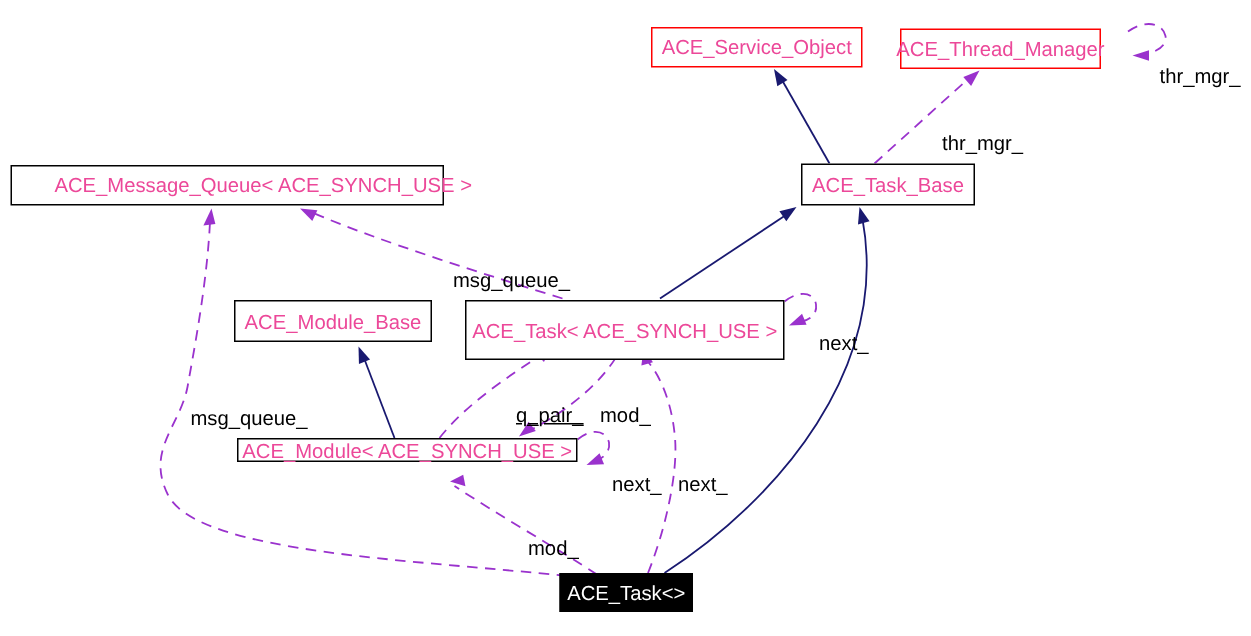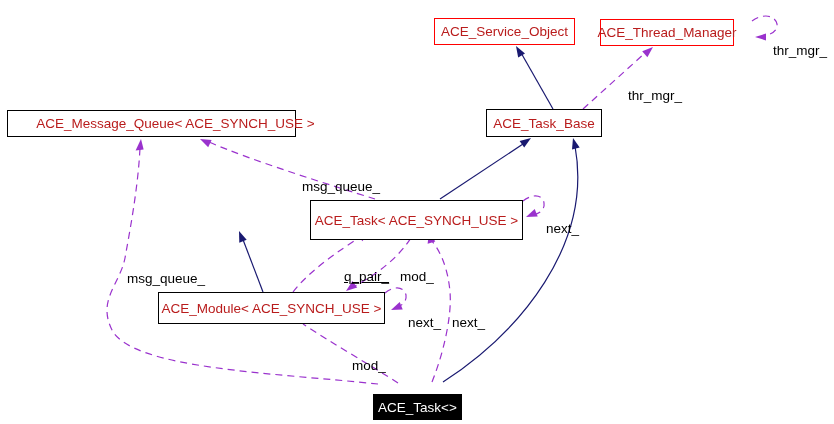--- a/index.html
+++ b/index.html
@@ -3,25 +3,25 @@
 <meta charset="utf-8">
 <style>
   html,body{margin:0;padding:0;background:#ffffff;}
   #stage{
     position:relative;width:834px;height:424px;background:#ffffff;overflow:hidden;
     font-family:"Liberation Sans","DejaVu Sans",sans-serif;
   }
   #edges{position:absolute;left:0;top:0;width:834px;height:424px;}
   .node{
     position:absolute;display:flex;align-items:center;justify-content:center;
-    background:#ffffff;border:1px solid #000000;color:#b91c1c;
+    background:#ffffff;border:1px solid #000000;color:#ec4899;
     font-size:13.5px;white-space:nowrap;box-sizing:border-box;cursor:pointer;
   }
   .node.ref{border-color:#ff0000;}
-  .node.current{background:#000000;color:#ffffff;border-color:#000000;cursor:default;margin-top:12px;}
+  .node.current{background:#000000;color:#ffffff;border-color:#000000;cursor:default;}
   .edge-label{
     position:absolute;font-size:13.5px;color:#000000;white-space:nowrap;margin-top:18px;
   }
 </style>
 </head>
 <body>
 
 <div id="stage">
 
   <svg id="edges" viewBox="0 0 834 424" xmlns="http://www.w3.org/2000/svg">
@@ -64,26 +64,27 @@
       <polygon points="300,321 308.8,316.5 310.3,324.2"></polygon>
     </g>
   </svg>
 
   <div class="node" style="left:7px;top:110px;width:289px;height:27px;padding-left:48px;">ACE_Message_Queue&lt; ACE_SYNCH_USE &gt;</div>
 
   <div class="node ref" style="left:434px;top:18px;width:141px;height:27px;">ACE_Service_Object</div>
 
   <div class="node ref" style="left:600px;top:19px;width:134px;height:27px;">ACE_Thread_Manager</div>
 
-  <div class="node" style="left:486px;top:109px;width:116px;height:28px;">ACE_Task_Base</div>
+  <div class="node" style="left:534px;top:109px;width:116px;height:28px;">ACE_Task_Base</div>
 
+  <div class="node" style="left:156px;top:200px;width:132px;height:28px;">ACE_Module_Base</div>
 
   <div class="node" style="left:310px;top:200px;width:213px;height:40px;">ACE_Task&lt; ACE_SYNCH_USE &gt;</div>
 
-  <div class="node" style="left:158px;top:292px;width:227px;height:32px;">ACE_Module&lt; ACE_SYNCH_USE &gt;</div>
+  <div class="node" style="left:158px;top:292px;width:227px;height:16px;">ACE_Module&lt; ACE_SYNCH_USE &gt;</div>
 
   <div class="node current" style="left:373px;top:382px;width:89px;height:26px;">ACE_Task&lt;&gt;</div>
 
   <span class="edge-label" style="left:773px;top:25px;">thr_mgr_</span>
 
   <span class="edge-label" style="left:628px;top:70px;">thr_mgr_</span>
 
   <span class="edge-label" style="left:302px;top:161px;">msg_queue_</span>
 
   <span class="edge-label" style="left:127px;top:253px;">msg_queue_</span>

